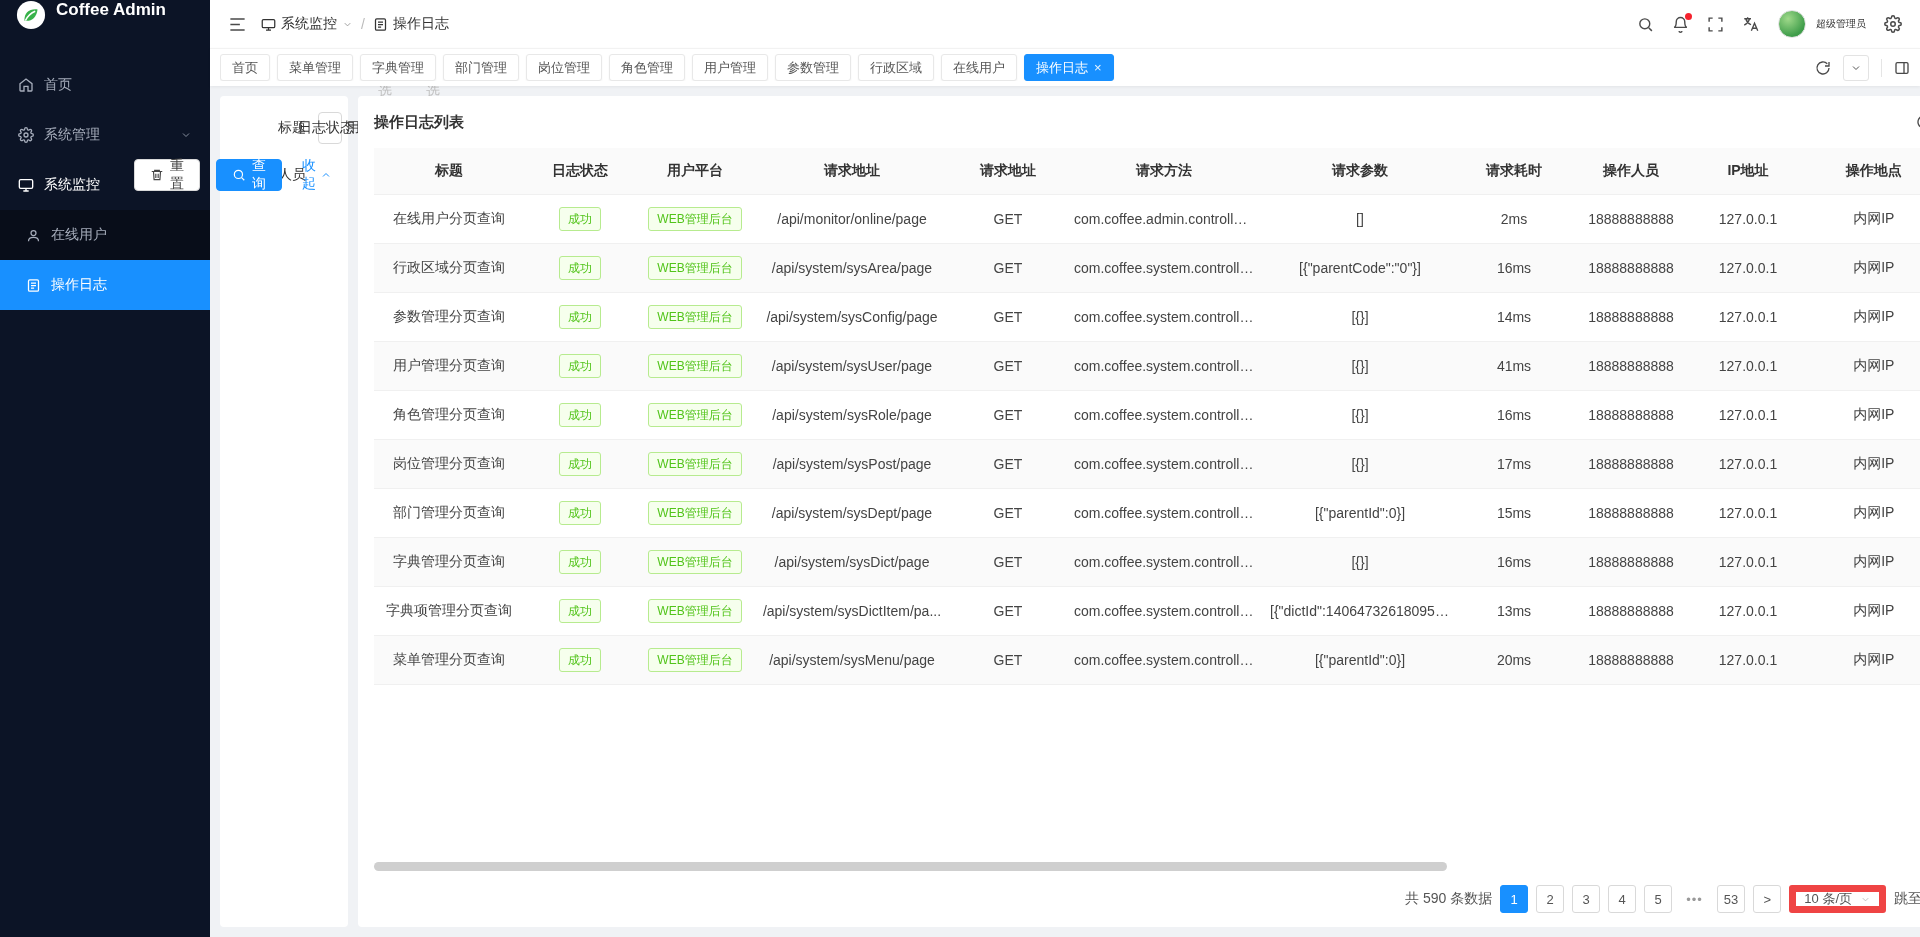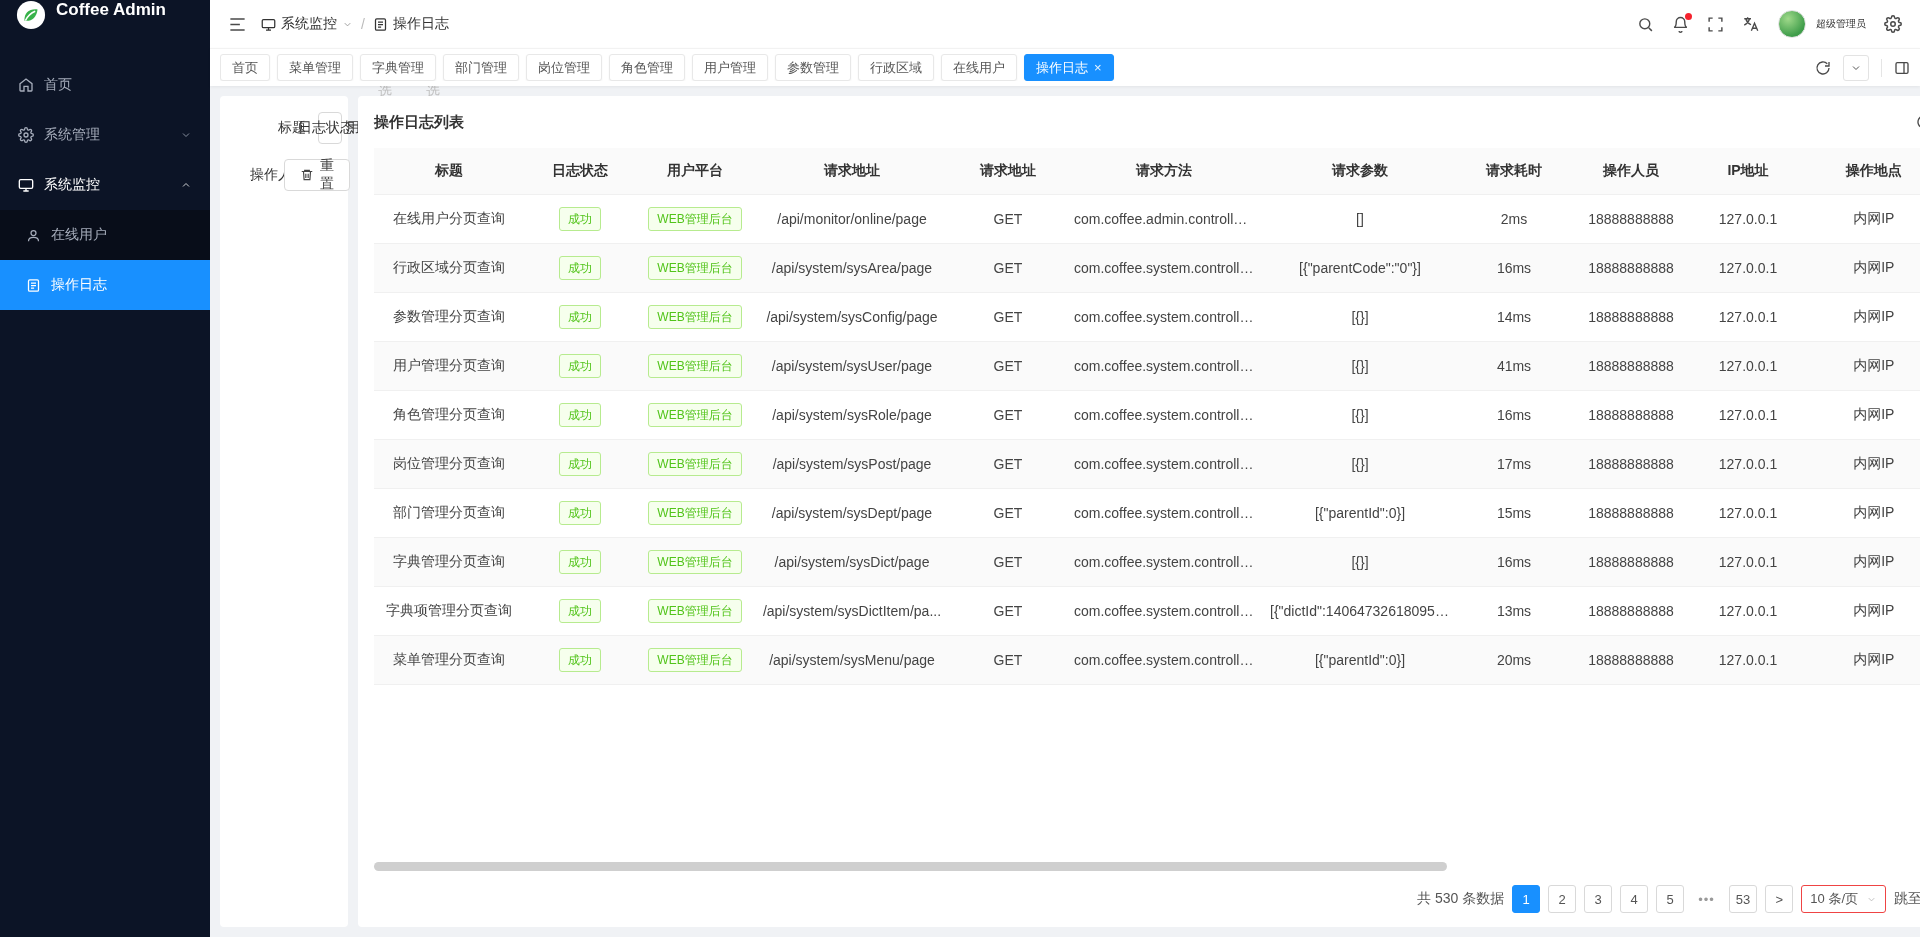--- a/index.html
+++ b/index.html
@@ -47,21 +47,21 @@
 
   
   .search-card { padding:16px 16px 14px; }
   .search-grid { display:grid; grid-template-columns:1fr 1fr 1fr; column-gap:48px; row-gap:13px; }
   .field { display:flex; align-items:center; gap:12px; min-width:0; }
   .field-label { width:70px; text-align:right; flex-shrink:0; color:#333; }
   .field input { flex:1; height:32px; border:1px solid #d9d9d9; border-radius:4px; padding:0 11px; font-size:14px; font-family:inherit; color:#333; outline:none; min-width:0; }
   .field input::placeholder { color:#bfbfbf; }
   .select { flex:1; height:32px; border:1px solid #d9d9d9; border-radius:12px; padding:0 11px; display:flex; align-items:center; justify-content:space-between; color:#bfbfbf; cursor:pointer; min-width:0; }
   .select .chev { color:#c9c9c9; }
-  .actions { grid-column:2 / 4; display:flex; align-items:center; gap:28px; }
+  .actions { grid-column:2 / 4; display:flex; align-items:center; justify-content:flex-end; gap:16px; }
   .btn { height:32px; padding:0 15px; border:1px solid #d9d9d9; border-radius:4px; background:#fff; display:inline-flex; align-items:center; gap:6px; font-size:14px; font-family:inherit; color:#444; cursor:pointer; }
   .btn-primary { background:#1890ff; border-color:#1890ff; color:#fff; }
   .link-collapse { display:inline-flex; align-items:center; gap:4px; color:#1890ff; font-size:14px; cursor:pointer; margin-left:4px; }
 
   
   .table-card { flex:1; min-height:0; display:flex; flex-direction:column; padding:0 16px 6px; }
   .card-header { height:52px; display:flex; align-items:center; flex-shrink:0; }
   .card-title { font-size:15px; font-weight:bold; color:#333; }
   .card-tools { margin-left:auto; display:flex; align-items:center; gap:18px; color:#4a4a4a; }
   table { width:100%; border-collapse:collapse; table-layout:fixed; }
@@ -75,21 +75,21 @@
 
   .hscroll { height:9px; position:relative; margin:2px 0 6px; flex-shrink:0; }
   .hscroll-thumb { position:absolute; left:0; top:0; height:9px; width:66%; background:#cfcfcf; border-radius:5px; }
 
   
   .pagination { height:44px; display:flex; align-items:center; justify-content:flex-end; gap:8px; flex-shrink:0; color:#555; }
   .page-list { display:flex; gap:8px; }
   .page-btn { min-width:28px; height:28px; padding:0 6px; border:1px solid #d9d9d9; border-radius:3px; background:#fff; font-size:13px; font-family:inherit; color:#555; cursor:pointer; display:inline-flex; align-items:center; justify-content:center; }
   .page-btn.active { background:#1890ff; border-color:#1890ff; color:#fff; }
   .page-btn.ellipsis { border:none; background:transparent; color:#999; letter-spacing:1px; }
-  .page-size { height:28px; border:1px solid #ef4444; border-radius:3px; padding:0 8px; display:inline-flex; align-items:center; gap:8px; font-size:13px; cursor:pointer; color:#555; }
+  .page-size { height:28px; border:7px solid #ef4444; border-radius:3px; padding:0 8px; display:inline-flex; align-items:center; gap:8px; font-size:13px; cursor:pointer; color:#555; }
   .page-size .chev { color:#bbb; }
   .jump-input { width:48px; height:28px; border:1px solid #d9d9d9; border-radius:3px; padding:0 6px; font-family:inherit; outline:none; }
 </style>
 </head>
 <body>
 
 <div class="app">
 
   <aside class="sidebar">
     <div class="logo">
@@ -603,21 +603,21 @@
             </tbody>
         </table>
 
         <div class="spacer"></div>
 
         <div class="hscroll">
           <div class="hscroll-thumb"></div>
         </div>
 
         <div class="pagination">
-          <span>共 530 条数据</span>
+          <span>共 590 条数据</span>
           <div class="page-list">
               <button class="page-btn active">1</button>
               <button class="page-btn">2</button>
               <button class="page-btn">3</button>
               <button class="page-btn">4</button>
               <button class="page-btn">5</button>
               <button class="page-btn ellipsis">•••</button>
               <button class="page-btn">53</button>
             </div>
           <button class="page-btn">&gt;</button>

